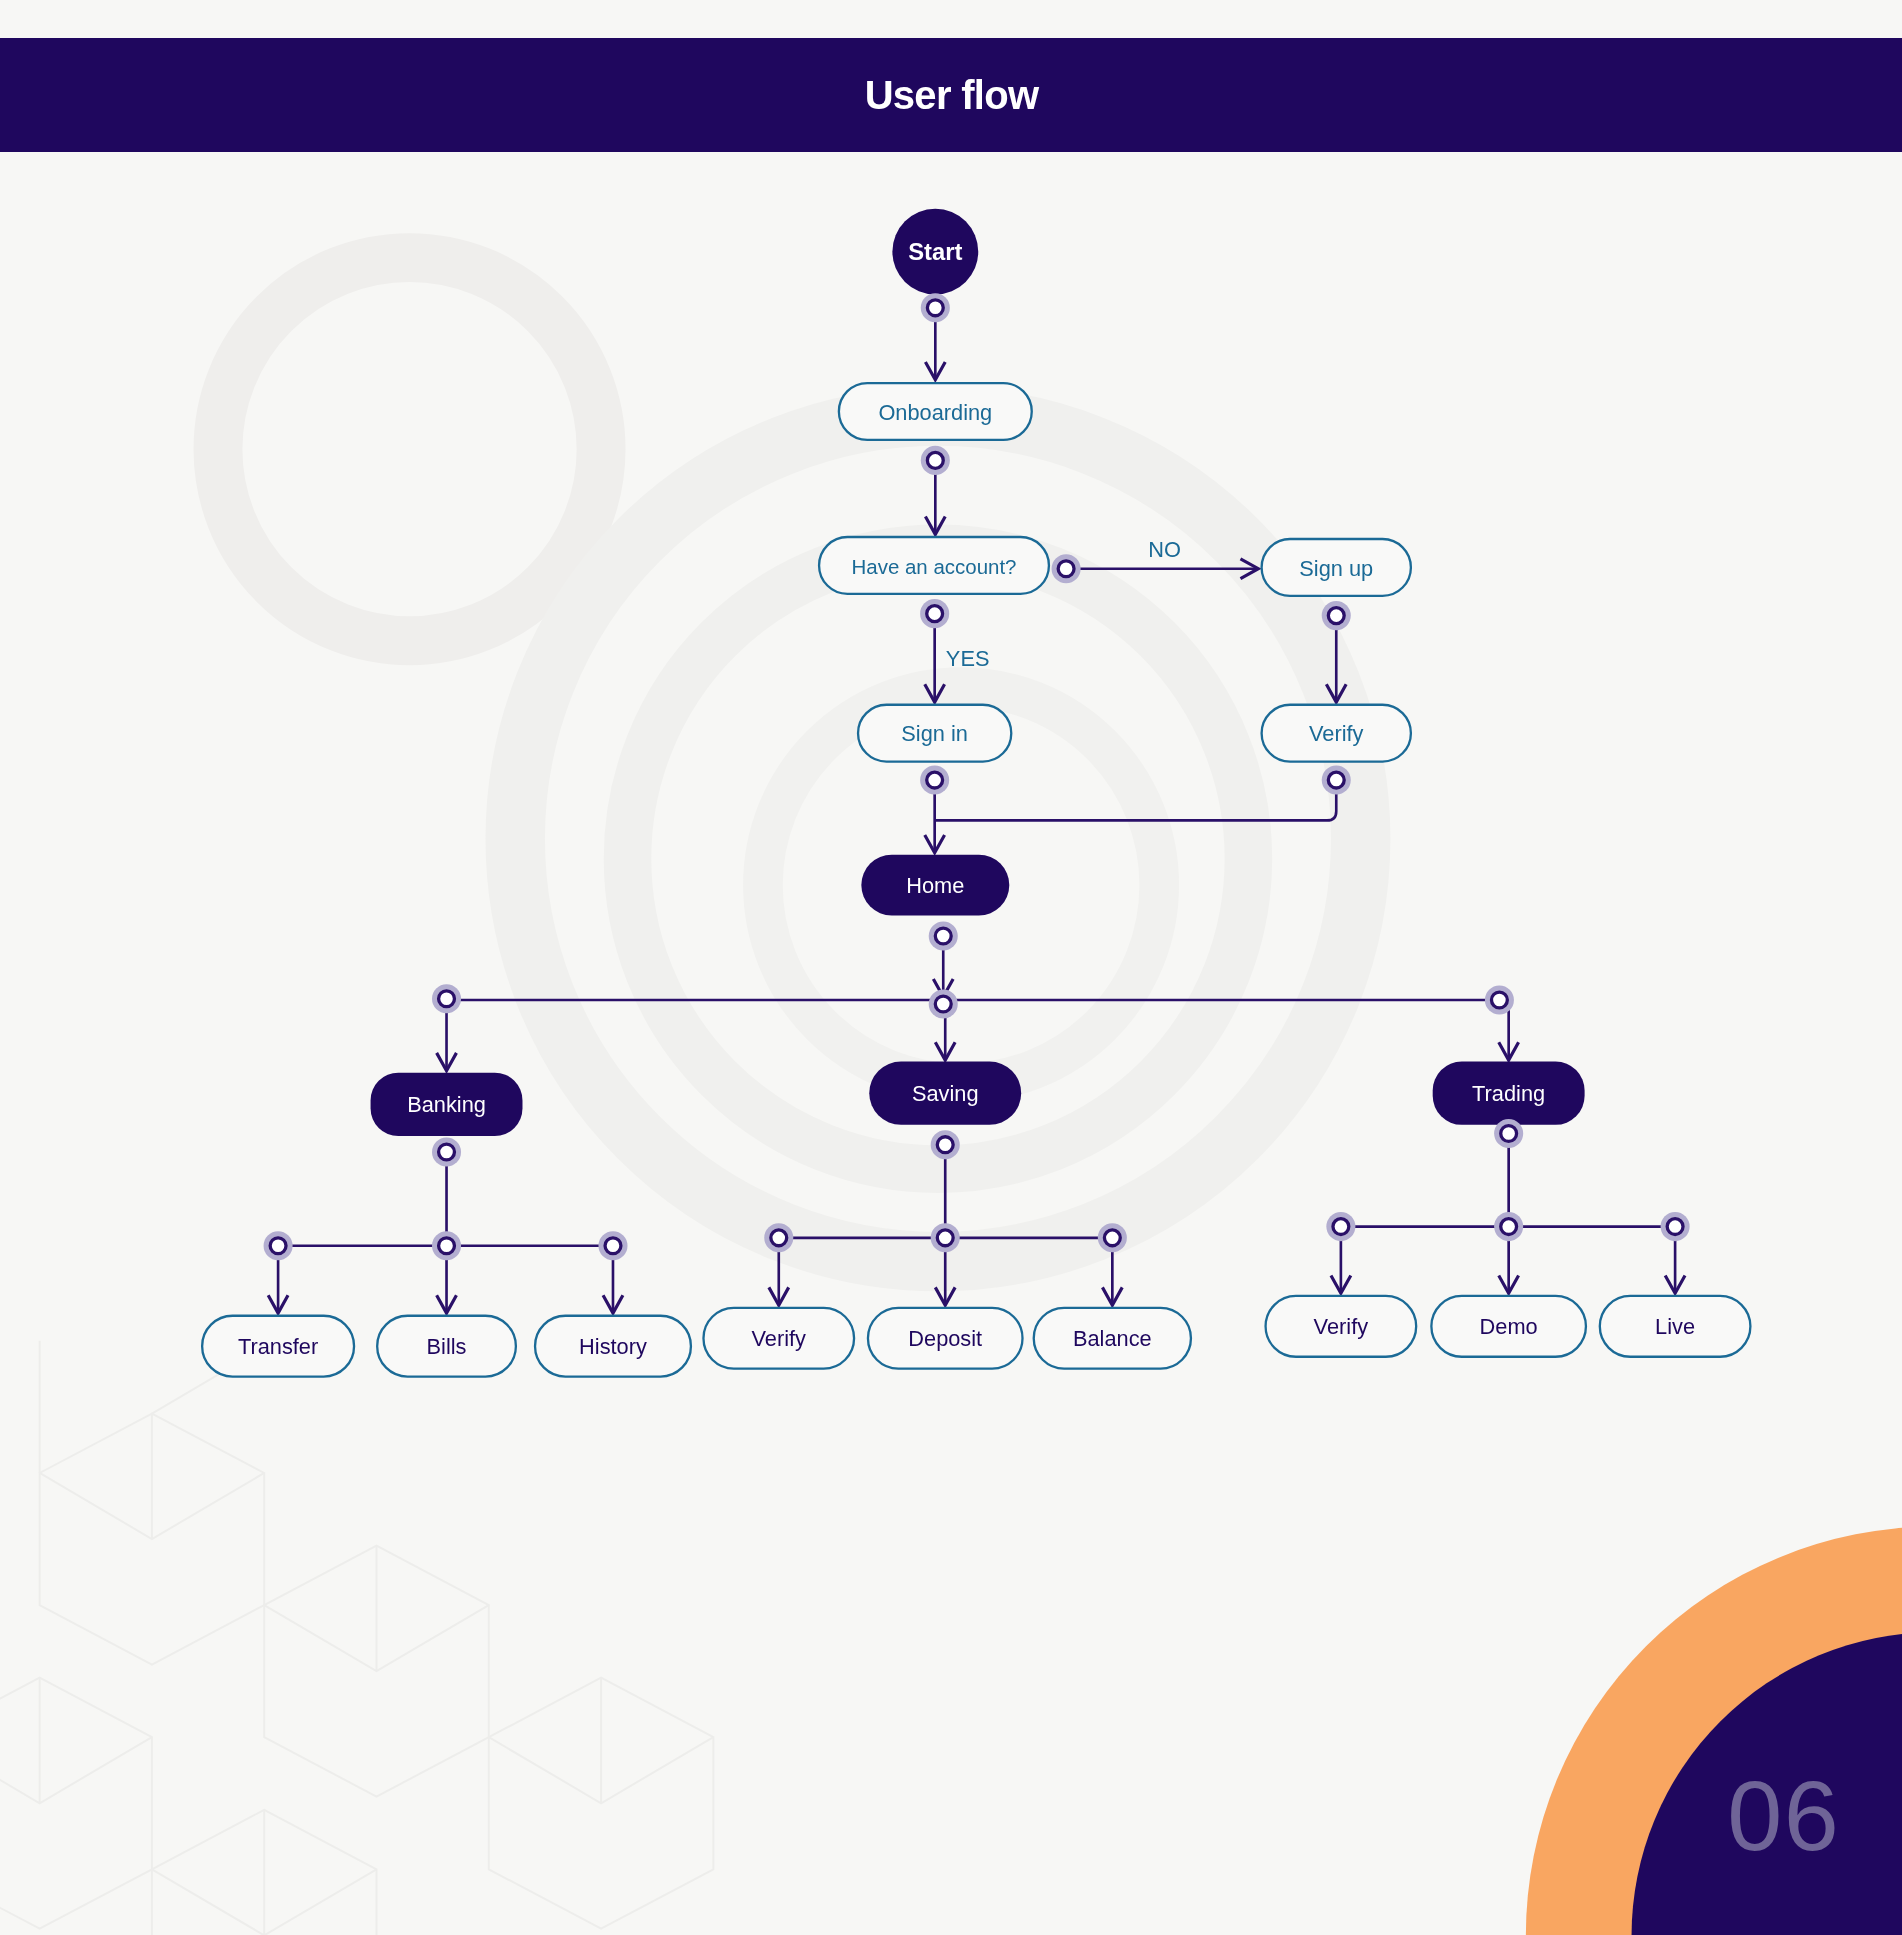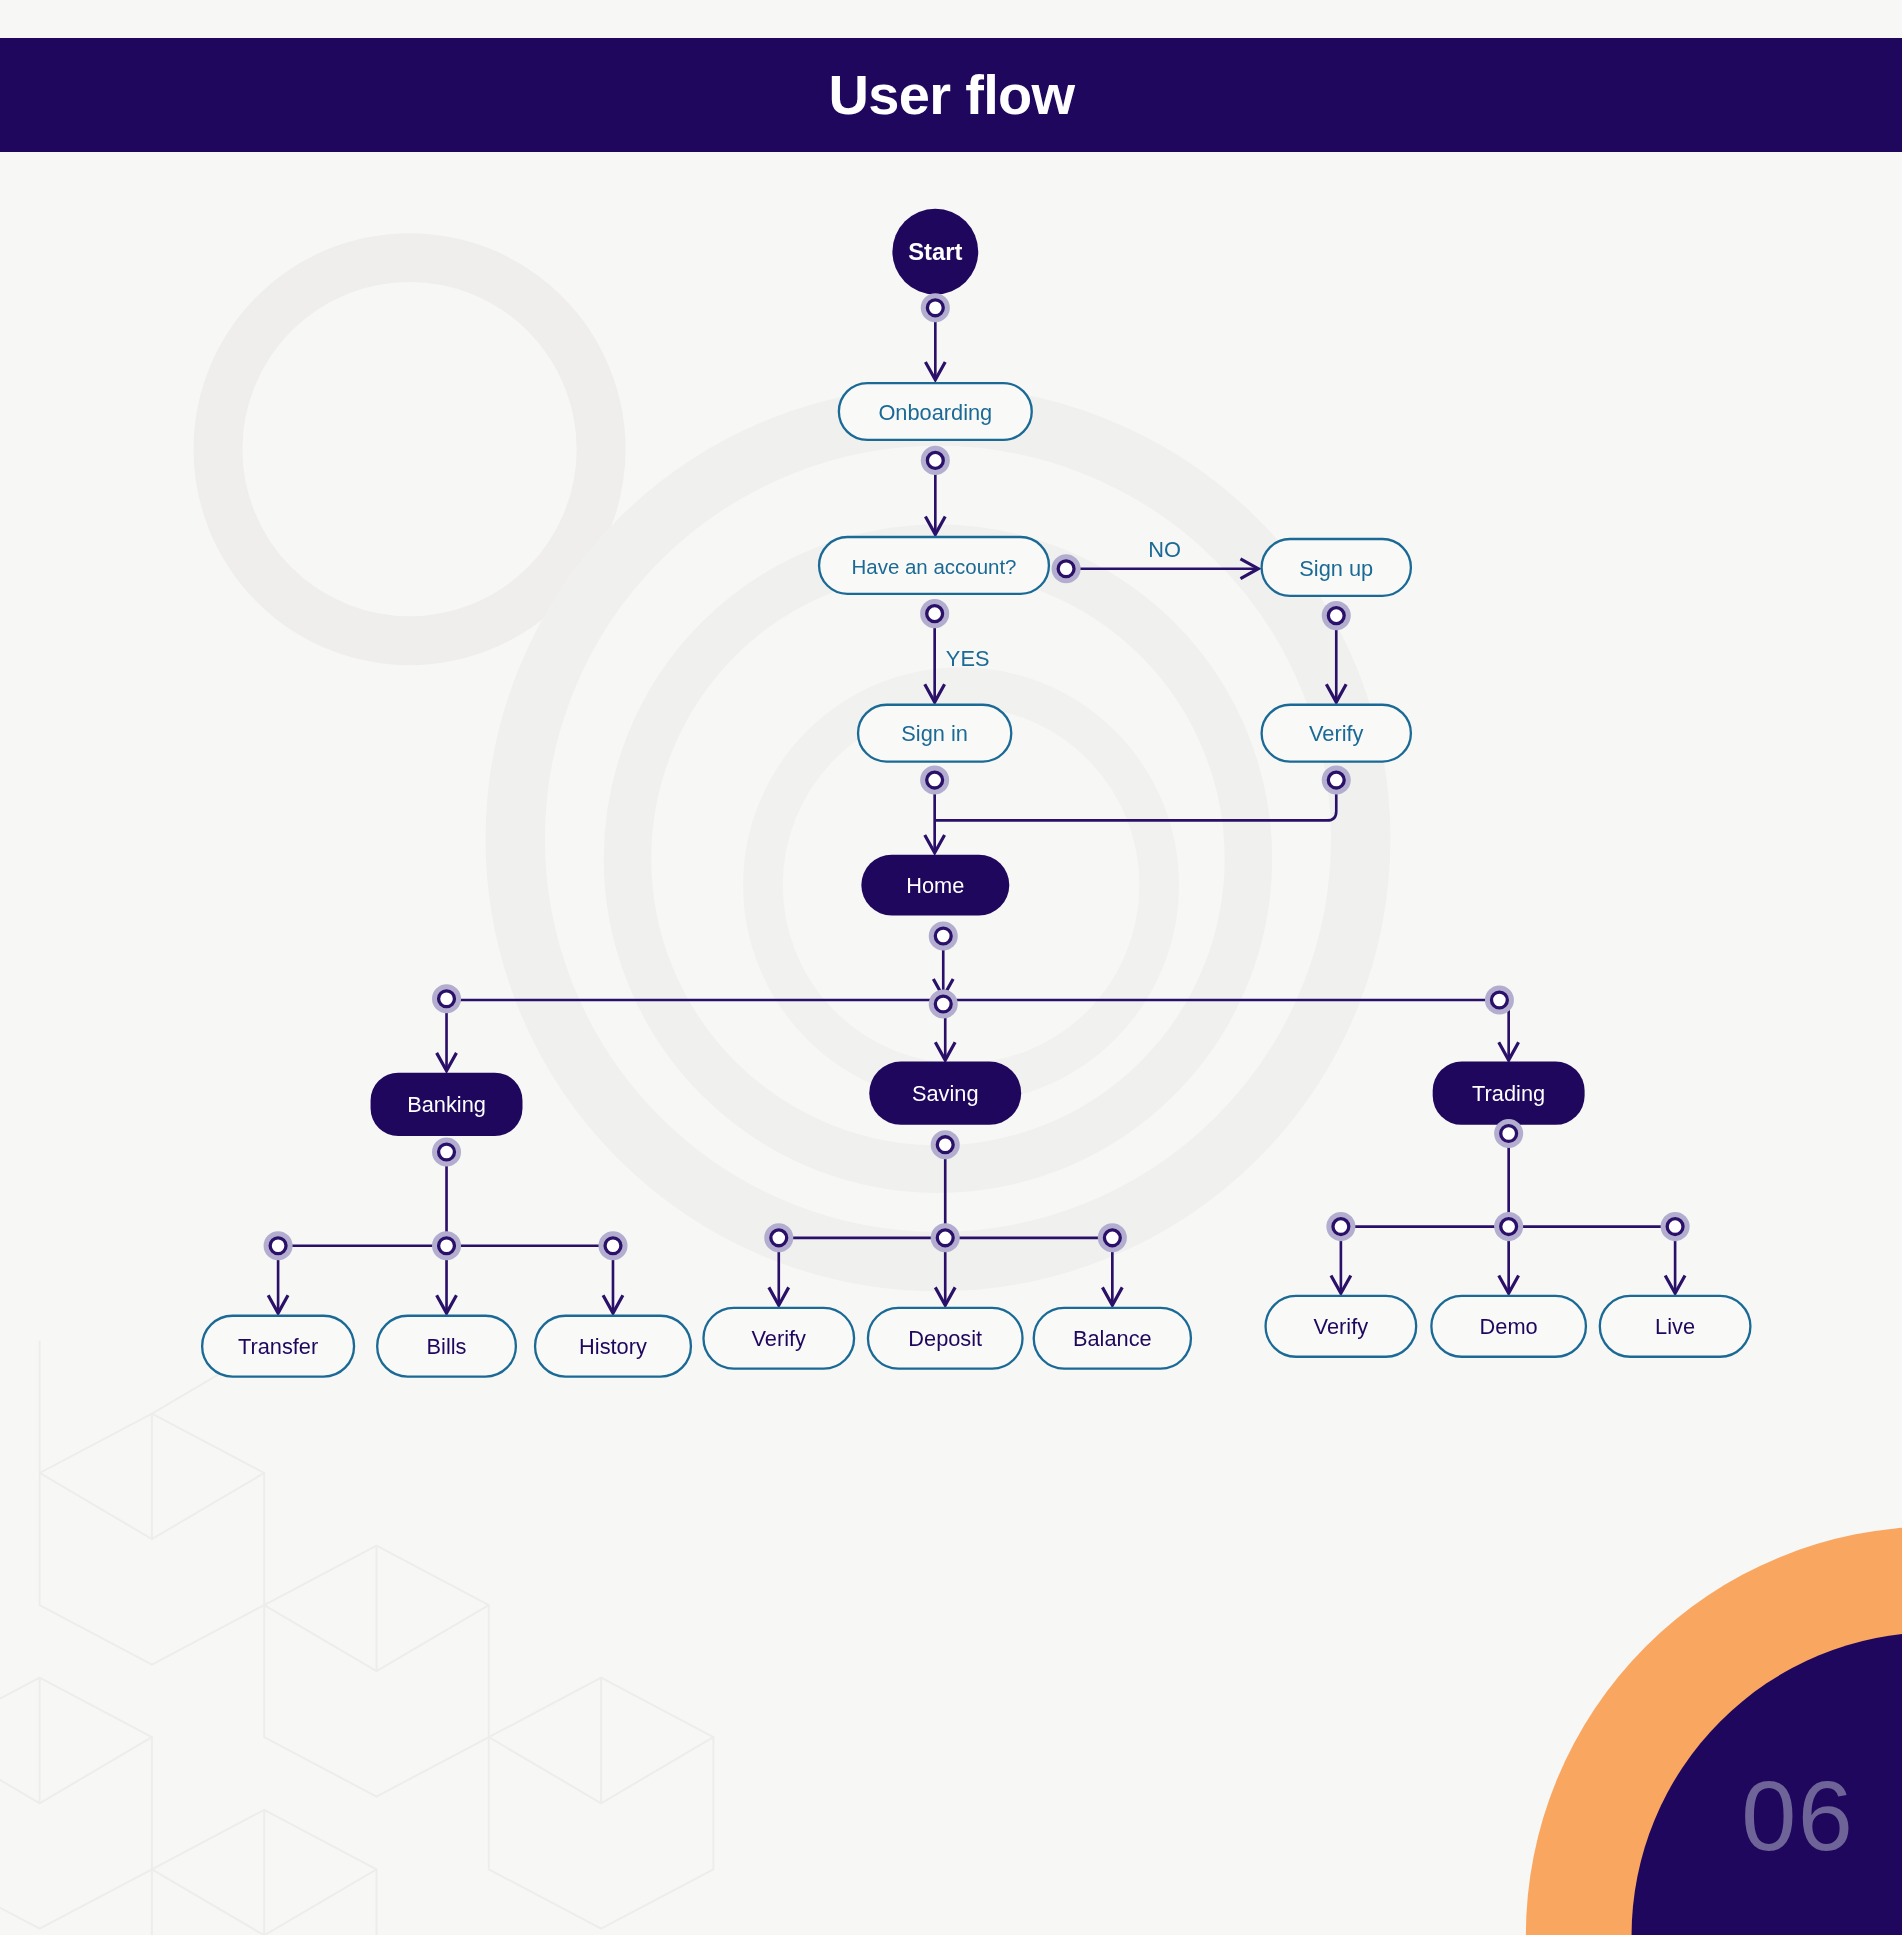--- a/index.html
+++ b/index.html
@@ -23,21 +23,21 @@
     top: 38px;
     width: 1903px;
     height: 114px;
     background: #1f075e;
     display: flex;
     align-items: center;
     justify-content: center;
   }
   #header-title {
     color: #ffffff;
-    font-size: 56px;
+    font-size: 40px;
     font-weight: bold;
     letter-spacing: -0.7px;
     line-height: 1;
   }
 
   
   .deco-svg {
     position: absolute;
     left: 0;
     top: 0;
@@ -49,21 +49,21 @@
     position: absolute;
     left: 0;
     top: 0;
     width: 1903px;
     height: 1936px;
   }
 
   
   #corner-number {
     position: absolute;
-    right: 49px;
+    right: 63px;
     bottom: 71px;
     color: #6f6497;
     font-size: 99px;
     font-weight: normal;
     letter-spacing: 1.3px;
     line-height: 1;
     margin-left: 12px;
   }
 
   .node-label { font-family: "Liberation Sans", sans-serif; }

